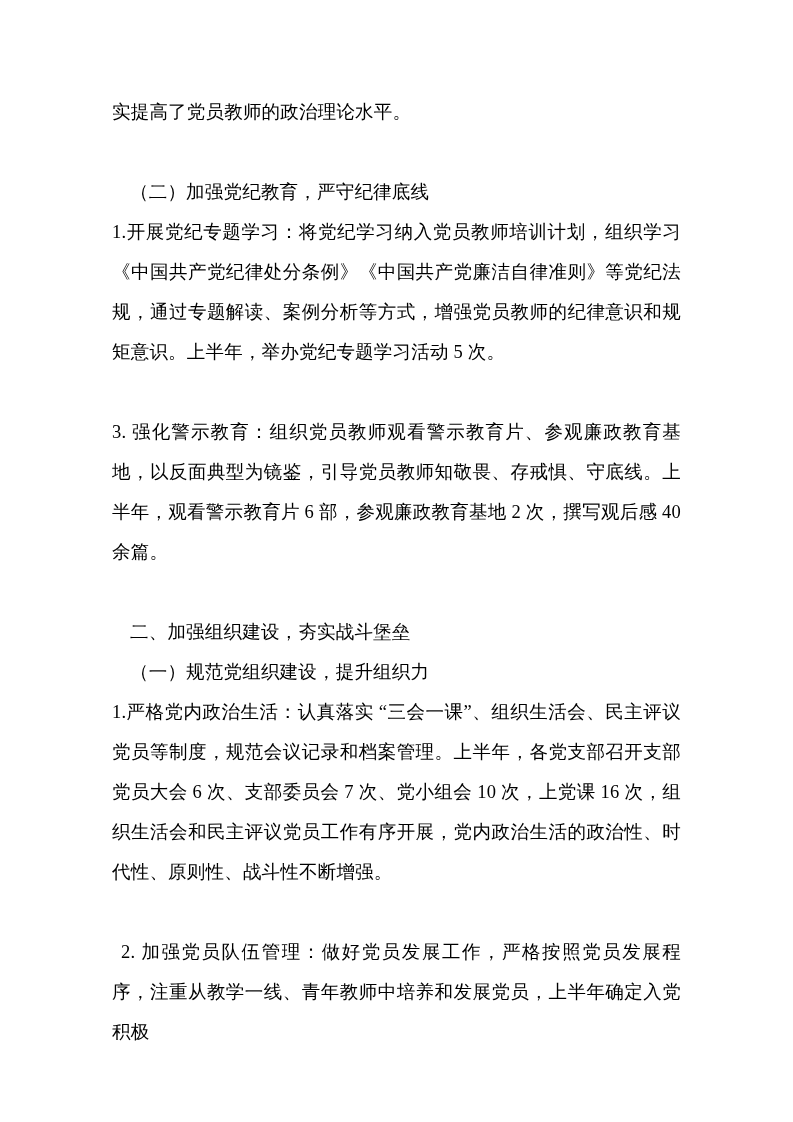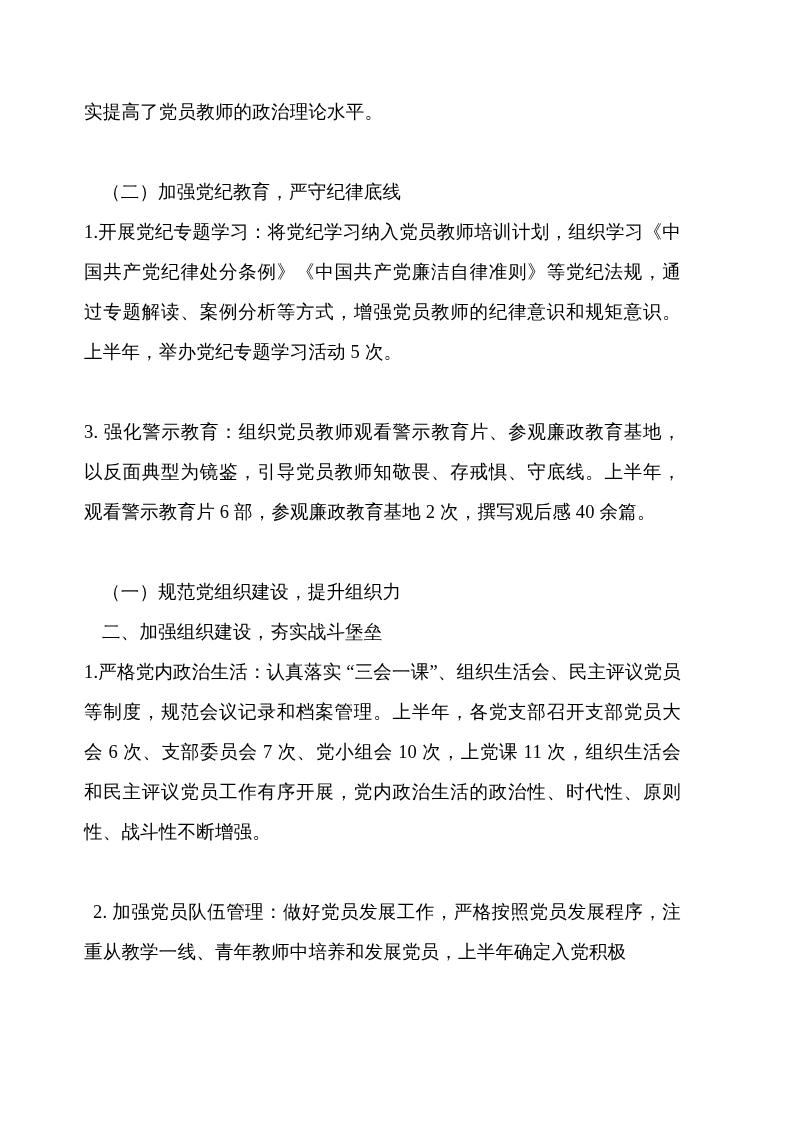--- a/index.html
+++ b/index.html
@@ -12,21 +12,21 @@
     height: 1122px;
     font-family: "Liberation Serif", "DejaVu Serif", serif;
     color: #000000;
     overflow: hidden;
   }
   .page {
     position: relative;
     width: 793px;
     height: 1122px;
     box-sizing: border-box;
-    padding: 92px 112px 60px 84px;
+    padding: 92px 112px 60px 112px;
     background: #ffffff;
   }
   .doc-body {
     font-size: 18.5px;
     line-height: 40px;
     letter-spacing: 0.2px;
     text-align: justify;
     text-justify: inter-ideograph;
   }
   p {
@@ -59,24 +59,24 @@
     <p class="para indent-1">（二）加强党纪教育，严守纪律底线</p>
 
     <p class="para">1.开展党纪专题学习：将党纪学习纳入党员教师培训计划，组织学习《中国共产党纪律处分条例》《中国共产党廉洁自律准则》等党纪法规，通过专题解读、案例分析等方式，增强党员教师的纪律意识和规矩意识。上半年，举办党纪专题学习活动 5 次。</p>
 
     <div class="spacer-line"></div>
 
     <p class="para">3. 强化警示教育：组织党员教师观看警示教育片、参观廉政教育基地，以反面典型为镜鉴，引导党员教师知敬畏、存戒惧、守底线。上半年，观看警示教育片 6 部，参观廉政教育基地 2 次，撰写观后感 40 余篇。</p>
 
     <div class="spacer-line"></div>
 
+    <p class="para indent-1">二、加强组织建设，夯实战斗堡垒</p>
+
     <p class="para indent-1">（一）规范党组织建设，提升组织力</p>
 
-    <p class="para indent-1">二、加强组织建设，夯实战斗堡垒</p>
-
-    <p class="para">1.严格党内政治生活：认真落实 “三会一课”、组织生活会、民主评议党员等制度，规范会议记录和档案管理。上半年，各党支部召开支部党员大会 6 次、支部委员会 7 次、党小组会 10 次，上党课 11 次，组织生活会和民主评议党员工作有序开展，党内政治生活的政治性、时代性、原则性、战斗性不断增强。</p>
+    <p class="para">1.严格党内政治生活：认真落实 “三会一课”、组织生活会、民主评议党员等制度，规范会议记录和档案管理。上半年，各党支部召开支部党员大会 6 次、支部委员会 7 次、党小组会 10 次，上党课 16 次，组织生活会和民主评议党员工作有序开展，党内政治生活的政治性、时代性、原则性、战斗性不断增强。</p>
 
     <div class="spacer-line"></div>
 
     <p class="para indent-half">2. 加强党员队伍管理：做好党员发展工作，严格按照党员发展程序，注重从教学一线、青年教师中培养和发展党员，上半年确定入党积极</p>
 
   </div>
 </div>
 
 </body></html>

